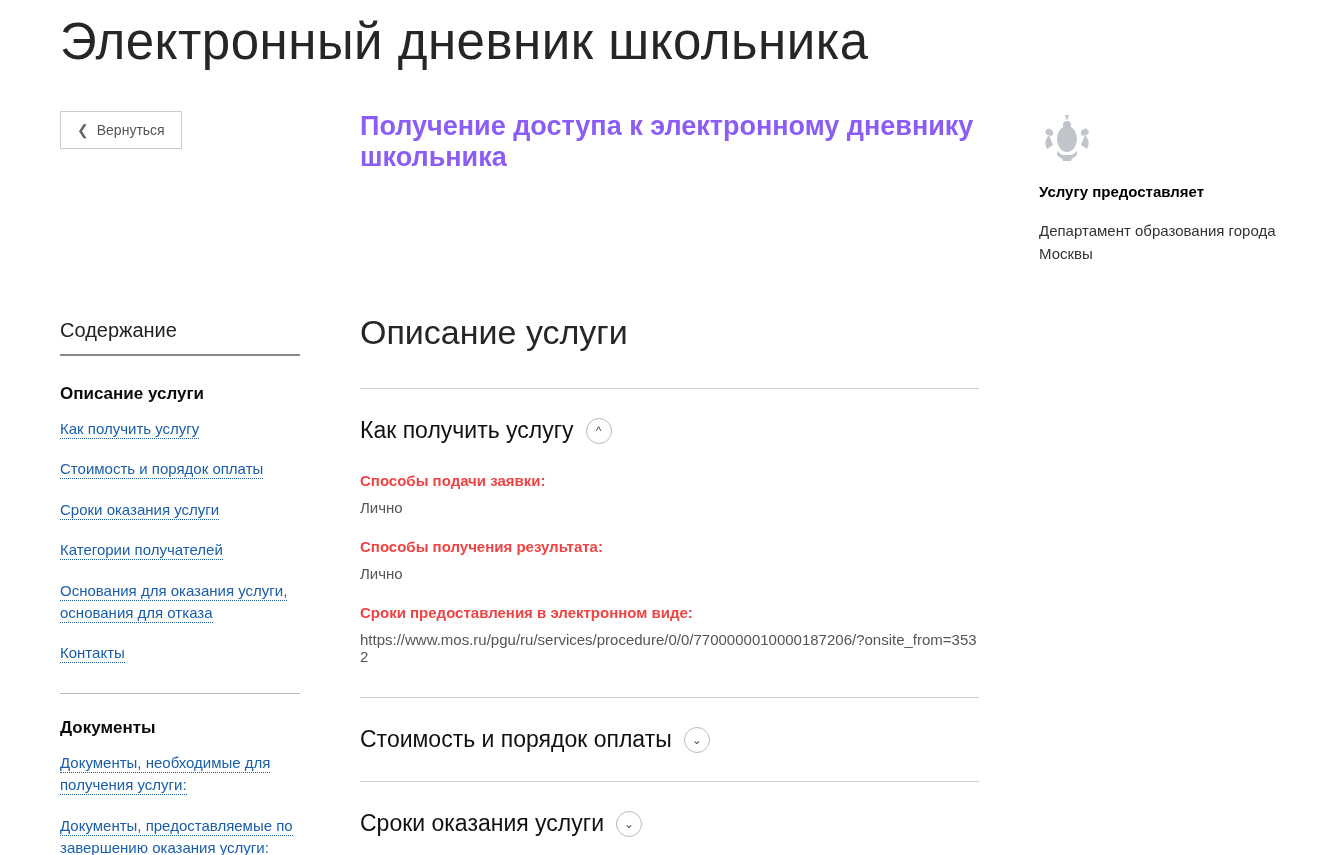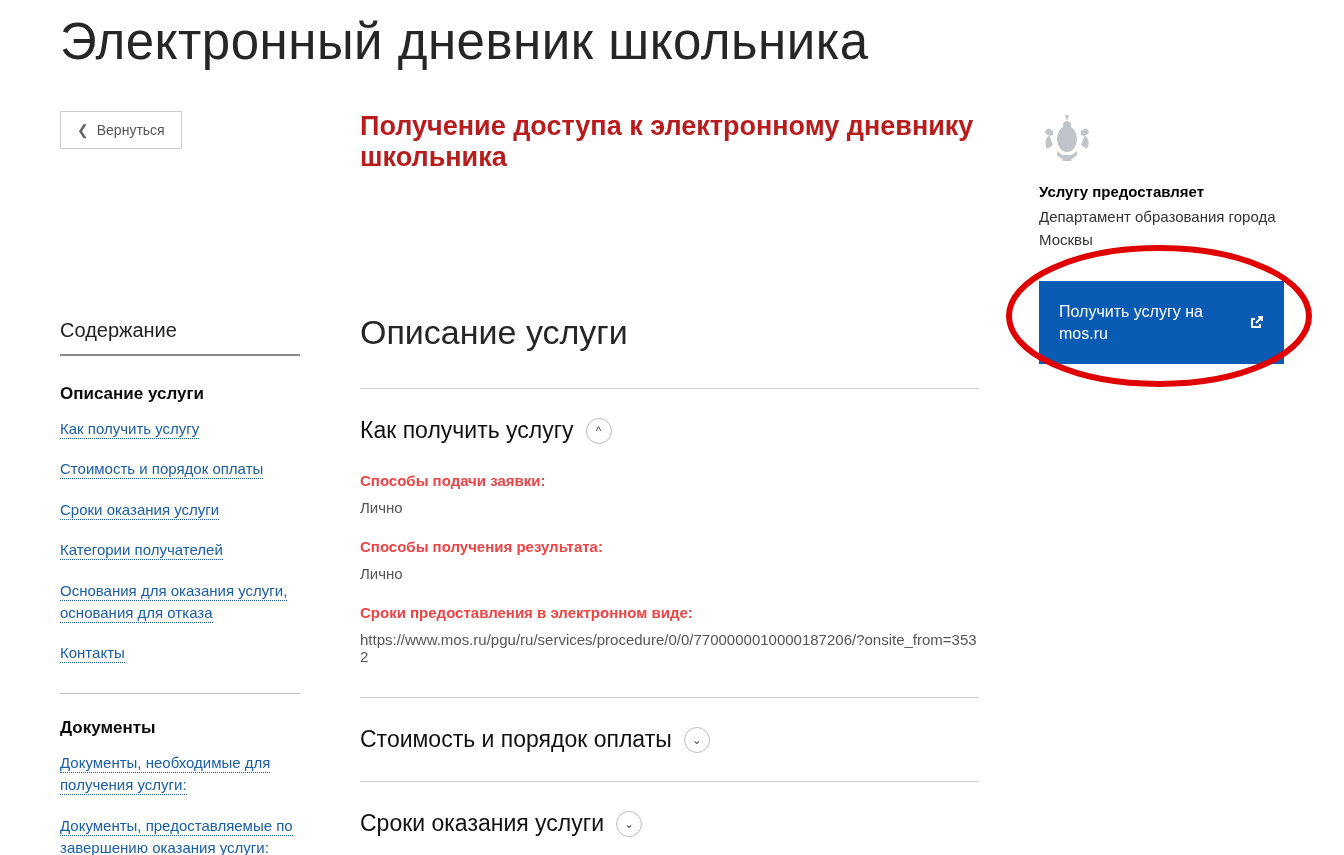--- a/index.html
+++ b/index.html
@@ -65,21 +65,21 @@
 }
 .sidebar-divider {
   border: none;
   border-top: 1px solid #bbb;
   margin: 28px 0 24px;
 }
 
 .service-subtitle {
   font-size: 27px;
   font-weight: 700;
-  color: #b91c1c;
+  color: #8b5cf6;
   margin-bottom: 140px;
 }
 .section-heading {
   font-size: 34px;
   font-weight: 300;
   color: #262626;
   margin-bottom: 36px;
 }
 .mid-divider {
   border: none;
@@ -121,21 +121,21 @@
   color: #555;
   margin-bottom: 22px;
   word-break: break-all;
 }
 
 .emblem { display:block; margin-bottom: 16px; }
 .provider-label {
   font-size: 15px;
   font-weight: 700;
   color: #000;
-  margin-bottom: 6px;
+  margin-bottom: 20px;
 }
 .provider-name {
   font-size: 15px;
   color: #333;
   line-height: 1.5;
   margin-bottom: 30px;
 }
 .cta-wrap { position: relative; }
 .cta-button {
   display: flex;
@@ -242,26 +242,15 @@
         <ellipse cx="28" cy="28" rx="10" ry="13"></ellipse>
         <path d="M10 24 Q4 30 8 38 L14 34 Z"></path>
         <path d="M46 24 Q52 30 48 38 L42 34 Z"></path>
         <path d="M18 40 Q28 50 38 40 L38 44 Q28 54 18 44 Z"></path>
         <path d="M22 44 L34 44 L32 50 L24 50 Z"></path>
       </g>
     </svg>
     <div class="provider-label">Услугу предоставляет</div>
     <div class="provider-name">Департамент образования города Москвы</div>
 
-    <div class="cta-wrap">
-      <svg class="annot-ellipse" viewBox="0 0 320 160">
-        <ellipse cx="160" cy="80" rx="150" ry="68" fill="none" stroke="#e10000" stroke-width="6"></ellipse>
-      </svg>
-      <button class="cta-button">
-        <span>Получить услугу на mos.ru</span>
-        <svg class="ext-icon" width="16" height="16" viewBox="0 0 16 16">
-          <path fill="#fff" d="M10 1h5v5h-2V4.4L8.7 8.7 7.3 7.3 11.6 3H10V1zM3 3h4v2H5v6h6V9h2v4H3V3z"></path>
-        </svg>
-      </button>
-    </div>
   </div>
 
 </div>
 
 </body></html>

